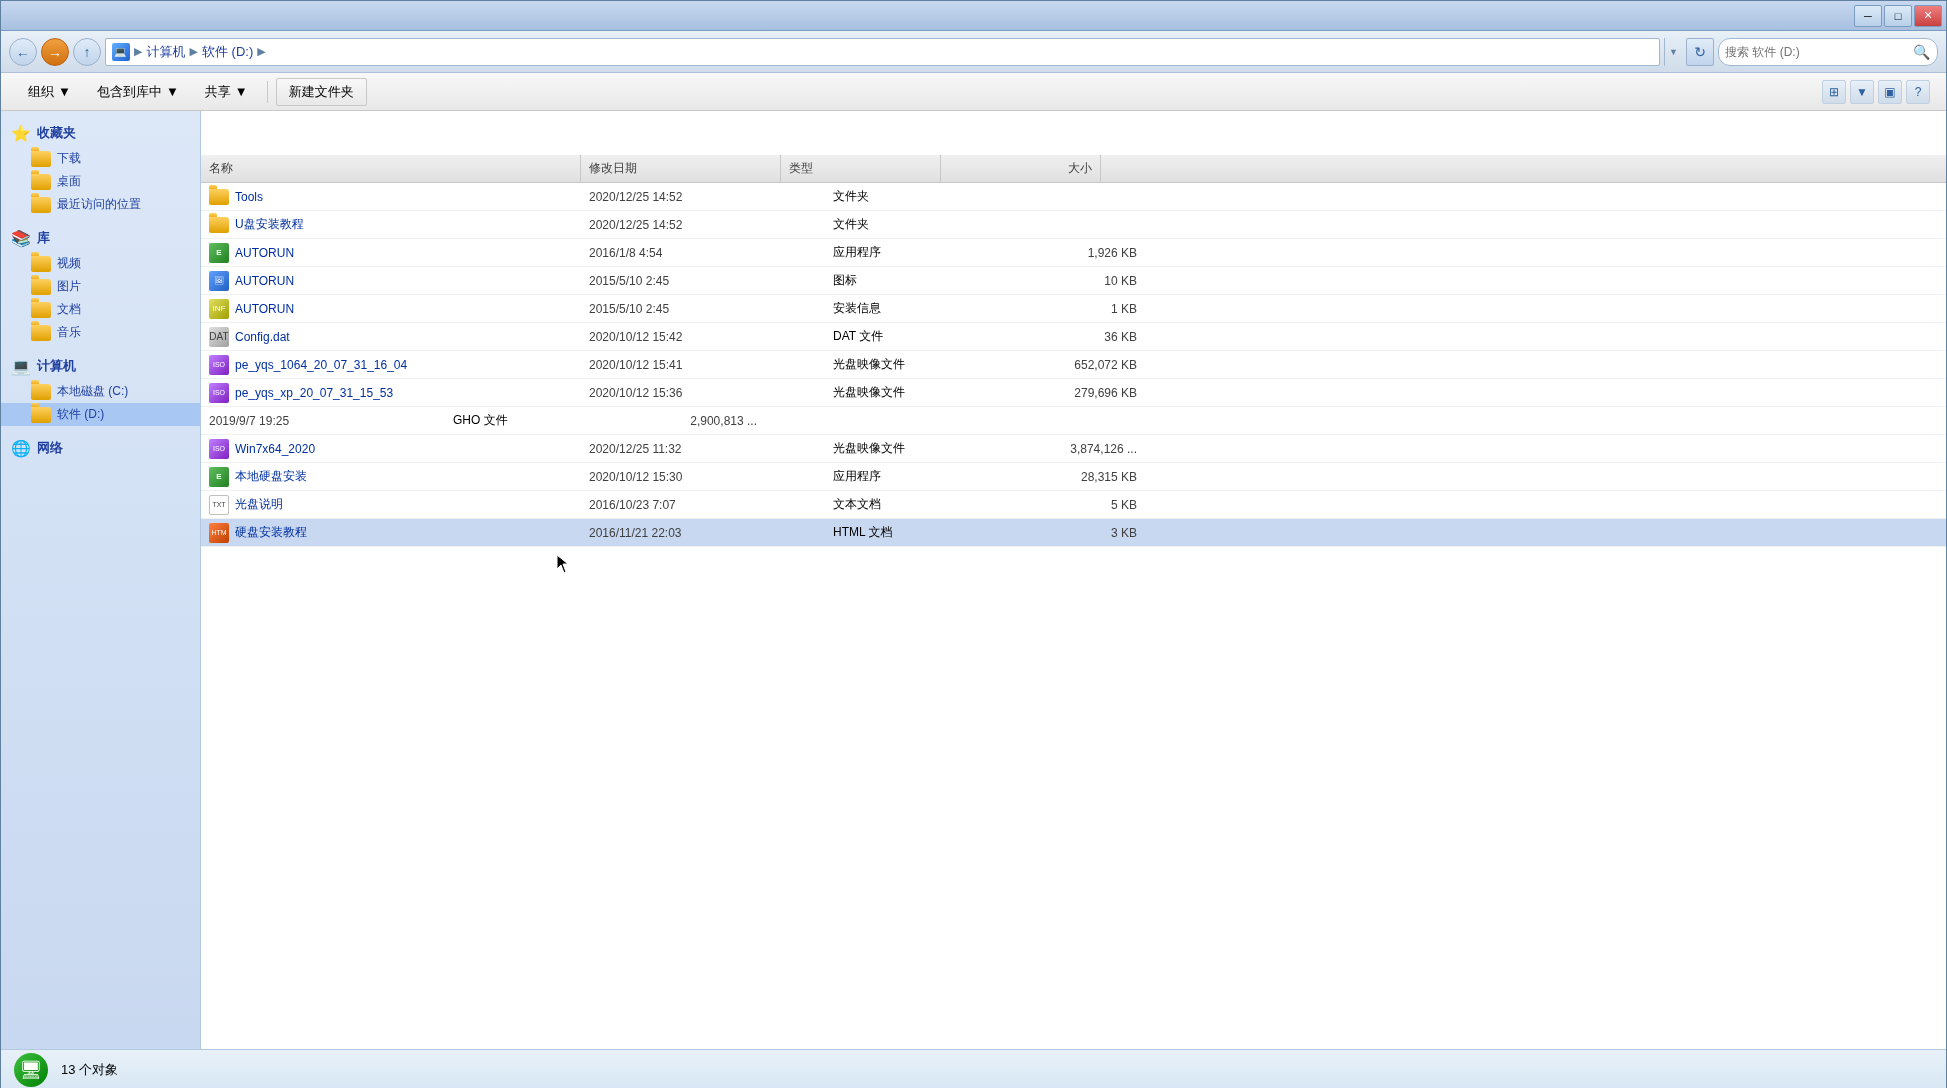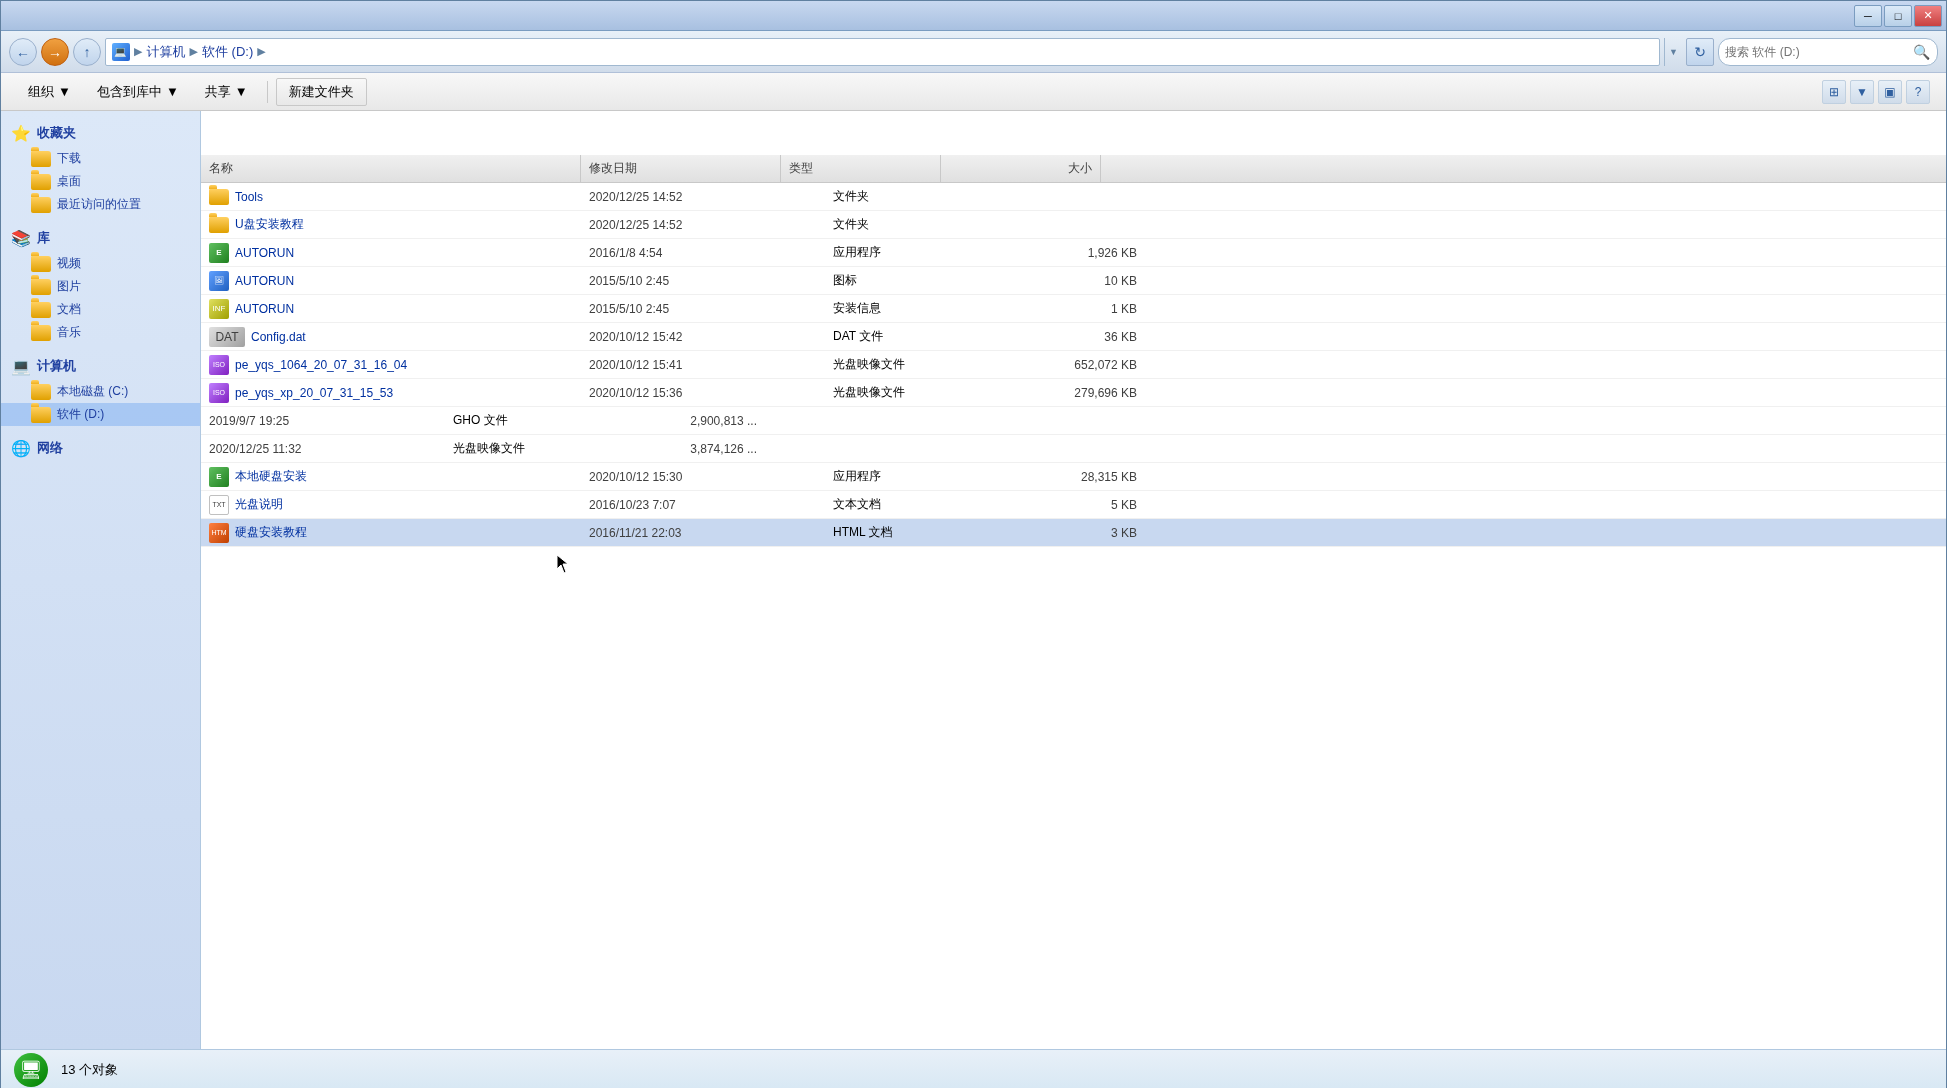--- a/index.html
+++ b/index.html
@@ -373,28 +373,28 @@
       background: linear-gradient(135deg, #e0e060, #a0a000);
       border-radius: 2px;
       display: inline-flex;
       align-items: center;
       justify-content: center;
       font-size: 8px;
       color: #fff;
       flex-shrink: 0;
     }
     .ico-dat {
-      width: 36px;
+      width: 20px;
       height: 20px;
       background: linear-gradient(135deg, #e0e0e0, #a0a0a0);
       border-radius: 2px;
       display: inline-flex;
       align-items: center;
       justify-content: center;
-      font-size: 12px;
+      font-size: 10px;
       color: #404040;
       flex-shrink: 0;
     }
     .ico-iso {
       width: 20px;
       height: 20px;
       background: linear-gradient(135deg, #c080ff, #8020c0);
       border-radius: 2px;
       display: inline-flex;
       align-items: center;
@@ -678,20 +678,24 @@
             <div class="file-cell file-cell-date">2020/10/12 15:36</div>
             <div class="file-cell file-cell-type">光盘映像文件</div>
             <div class="file-cell file-cell-size">279,696 KB</div>
           </div>
           <div class="file-row">
             <div class="file-cell file-cell-date">2019/9/7 19:25</div>
             <div class="file-cell file-cell-type">GHO 文件</div>
             <div class="file-cell file-cell-size">2,900,813 ...</div>
           </div>
           <div class="file-row">
+            <div class="file-cell file-cell-name">
+              <span class="ico-iso">ISO</span>
+              <span>Win7x64_2020</span>
+            </div>
             <div class="file-cell file-cell-date">2020/12/25 11:32</div>
             <div class="file-cell file-cell-type">光盘映像文件</div>
             <div class="file-cell file-cell-size">3,874,126 ...</div>
           </div>
           <div class="file-row">
             <div class="file-cell file-cell-name">
               <span class="ico-exe">E</span>
               <span>本地硬盘安装</span>
             </div>
             <div class="file-cell file-cell-date">2020/10/12 15:30</div>

